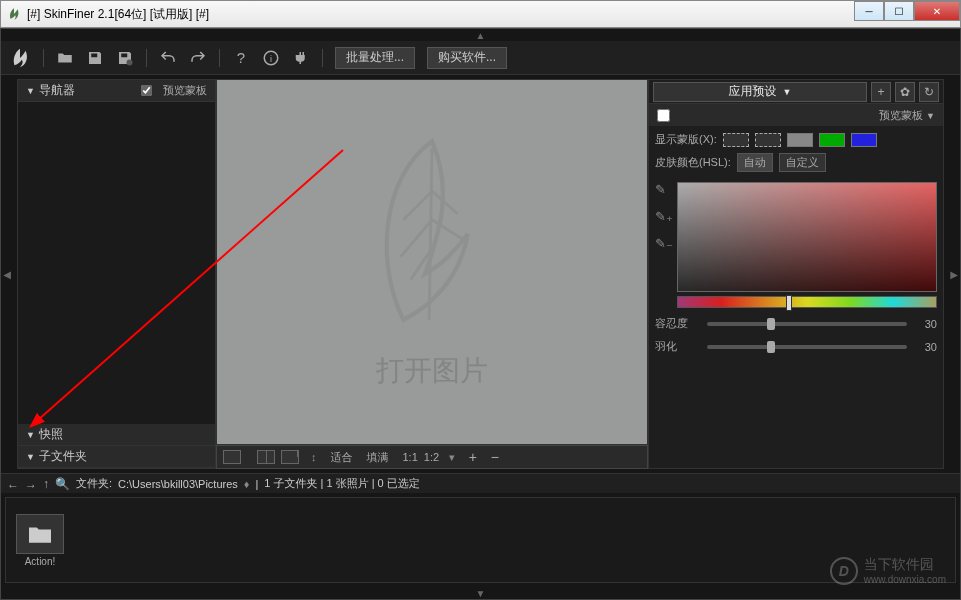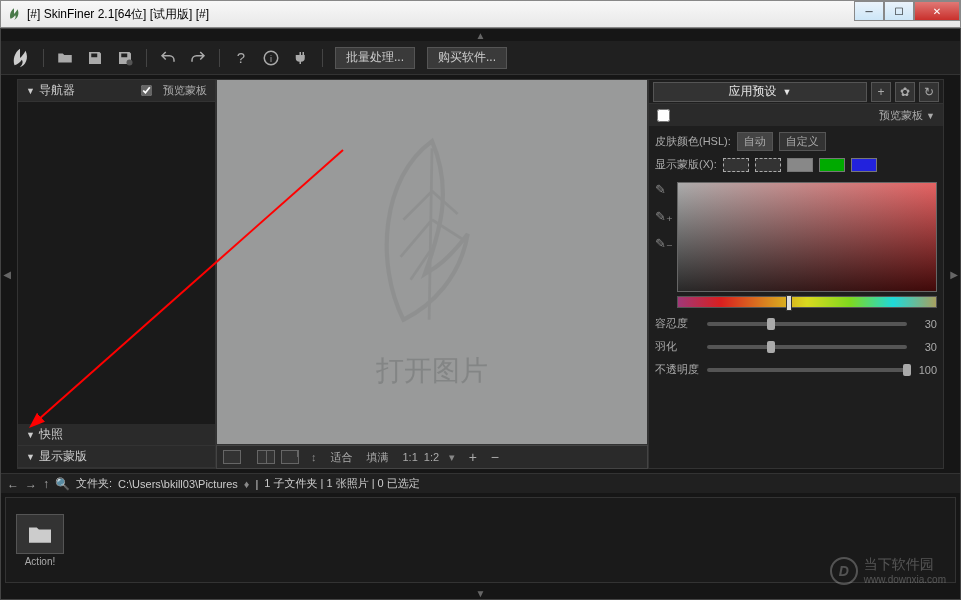--- a/index.html
+++ b/index.html
@@ -171,21 +171,21 @@
         <label class="checkbox-label">
           <input type="checkbox" checked="" style="">
             <span>预览蒙板</span>
         </label>
       </div>
       <div class="nav-body"></div>
       <div class="panel-header">
         <span><span class="tri">▼</span><span>快照</span></span>
       </div>
       <div class="panel-header">
-        <span><span class="tri">▼</span><span>显示蒙版</span></span>
+        <span><span class="tri">▼</span><span>子文件夹</span></span>
       </div>
 
       <svg class="arrow-annotation" style="left:-5px;top:60px;width:340px;height:300px;">
         <defs>
             <marker id="ah" markerWidth="10" markerHeight="10" refX="2" refY="3" orient="auto">
               <path d="M0,0 L0,6 L8,3 z" fill="#ff0000"></path>
             </marker>
           </defs>
         <line x1="330" y1="10" x2="25" y2="280" stroke="#ff0000" stroke-width="2" marker-end="url(#ah)"></line>
       </svg>
@@ -230,32 +230,32 @@
         <div class="preset-icon">+</div>
         <div class="preset-icon">✿</div>
         <div class="preset-icon">↻</div>
       </div>
       <div class="skin-mask-header">
         <input type="checkbox" style="accent-color: rgb(102, 102, 102);">
         <span><span>预览蒙板</span> <span class="tri" style="font-size:9px">▼</span></span>
       </div>
       <div class="skin-mask-body">
         <div class="row-line">
-          <span>皮肤颜色(HSL):</span>
-          <span class="mode-btn active">自动</span>
-          <span class="mode-btn">自定义</span>
-        </div>
-        <div class="row-line">
           <span>显示蒙版(X):</span>
           <div class="dashed-swatch"></div>
           <div class="dashed-swatch"></div>
           <div class="color-swatch" style="background:#888"></div>
           <div class="color-swatch" style="background:#0a0"></div>
           <div class="color-swatch" style="background:#22d"></div>
         </div>
+        <div class="row-line">
+          <span>皮肤颜色(HSL):</span>
+          <span class="mode-btn active">自动</span>
+          <span class="mode-btn">自定义</span>
+        </div>
         <div class="hsl-area">
           <div class="hsl-tools">
             <span>✎</span>
             <span>✎₊</span>
             <span>✎₋</span>
           </div>
           <div style="flex:1">
             <div class="color-picker"></div>
             <div class="hue-bar">
               <div class="hue-handle" style="left:42%"></div>
@@ -268,27 +268,20 @@
               <div class="slider-handle" style="left:30%"></div>
             </div>
           <span class="slider-val">30</span>
         </div>
         <div class="slider-row">
           <label>羽化</label>
           <div class="slider-track">
               <div class="slider-handle" style="left:30%"></div>
             </div>
           <span class="slider-val">30</span>
-        </div>
-        <div class="slider-row">
-          <label>不透明度</label>
-          <div class="slider-track">
-              <div class="slider-handle" style="left:98%"></div>
-            </div>
-          <span class="slider-val">100</span>
         </div>
       </div>
     </div>
 
     <div class="side-arrow">▶</div>
   </div>
 
   <div class="path-bar">
     <span class="path-icon">←</span>
     <span class="path-icon">→</span>

